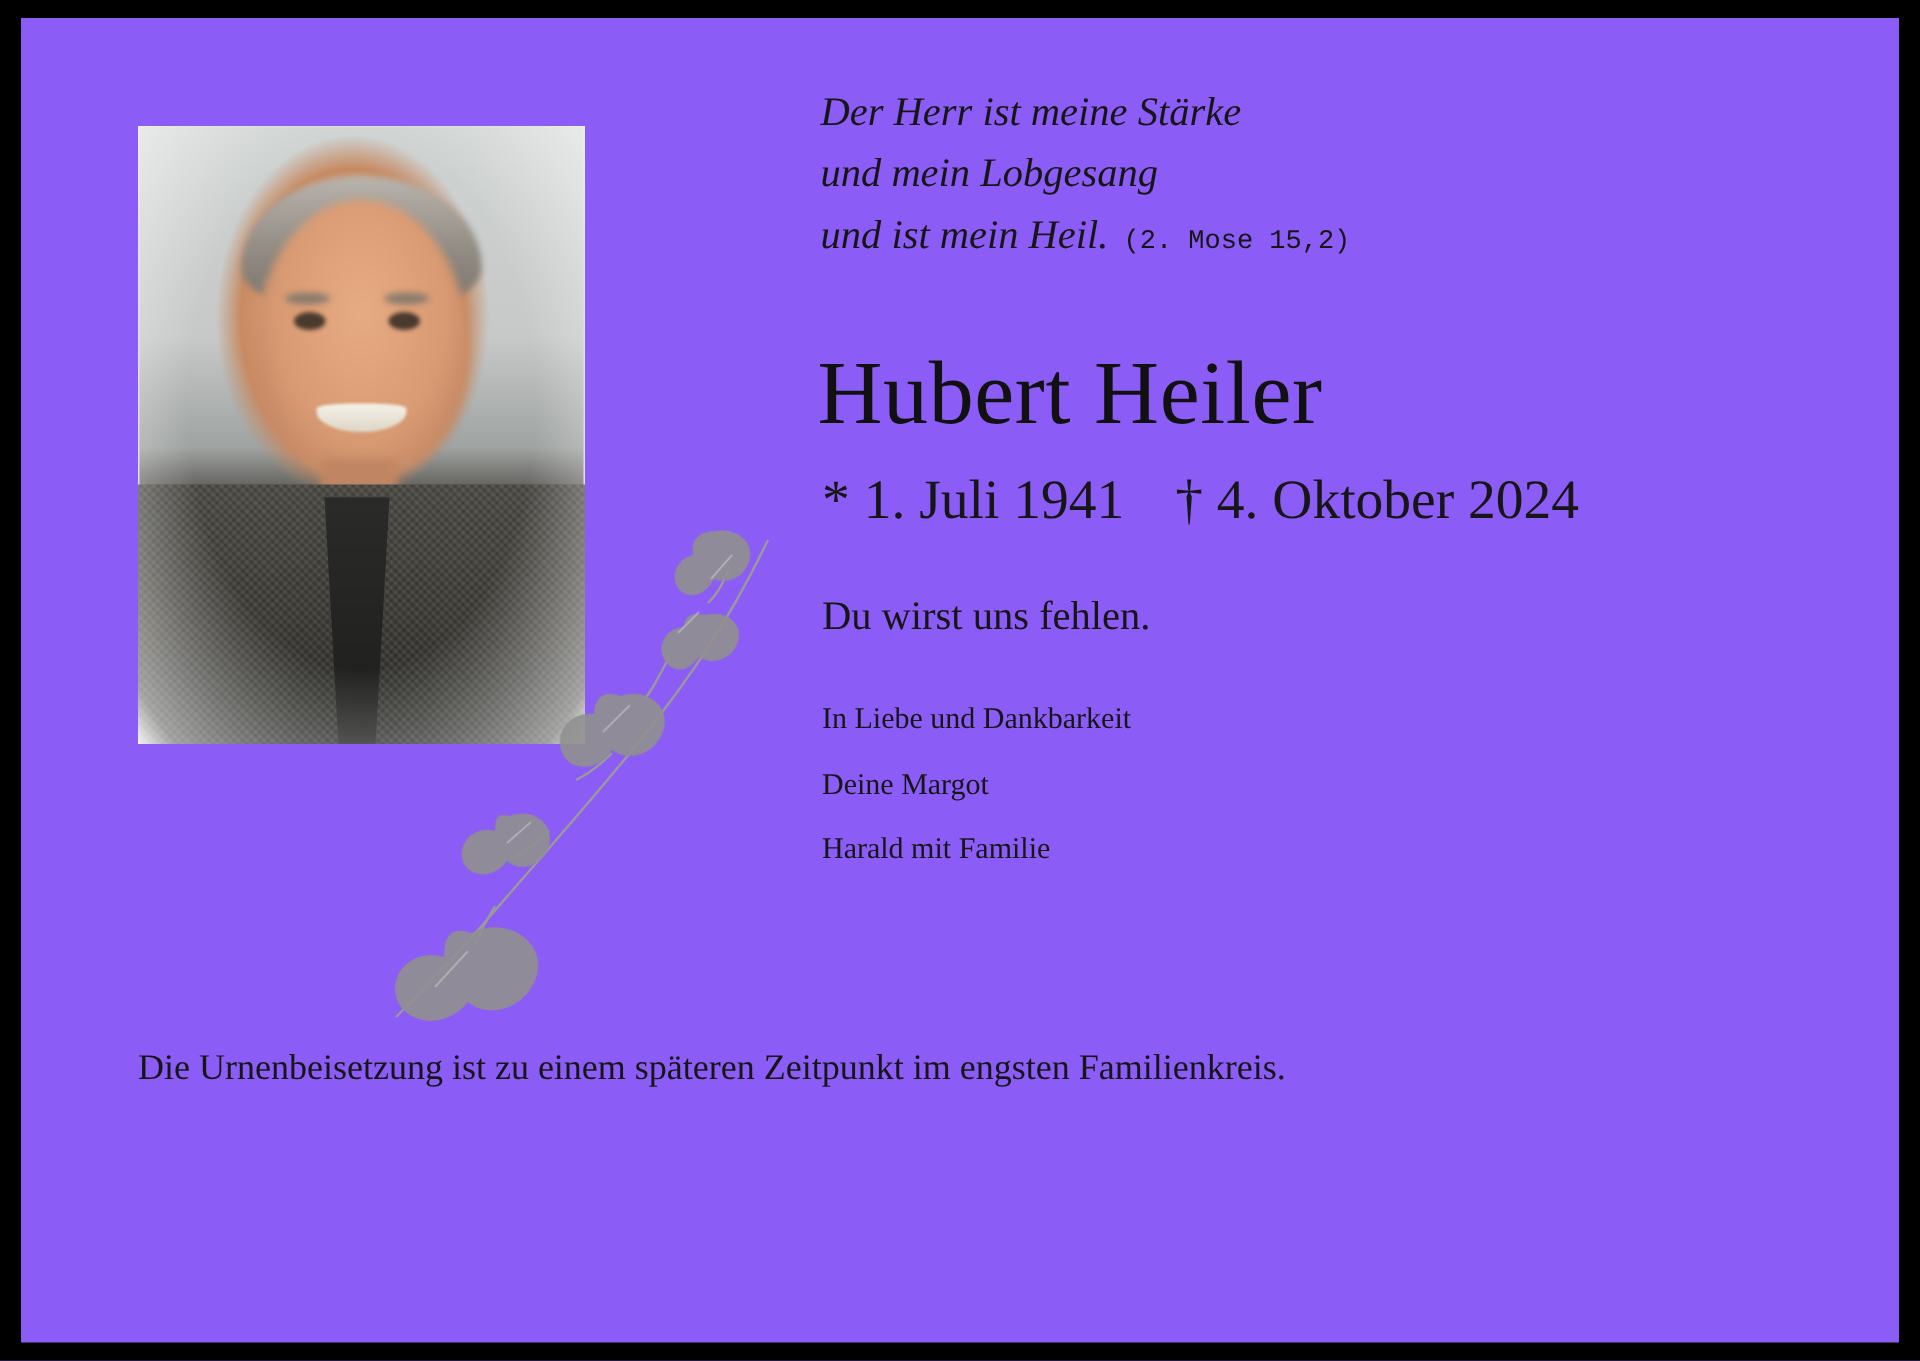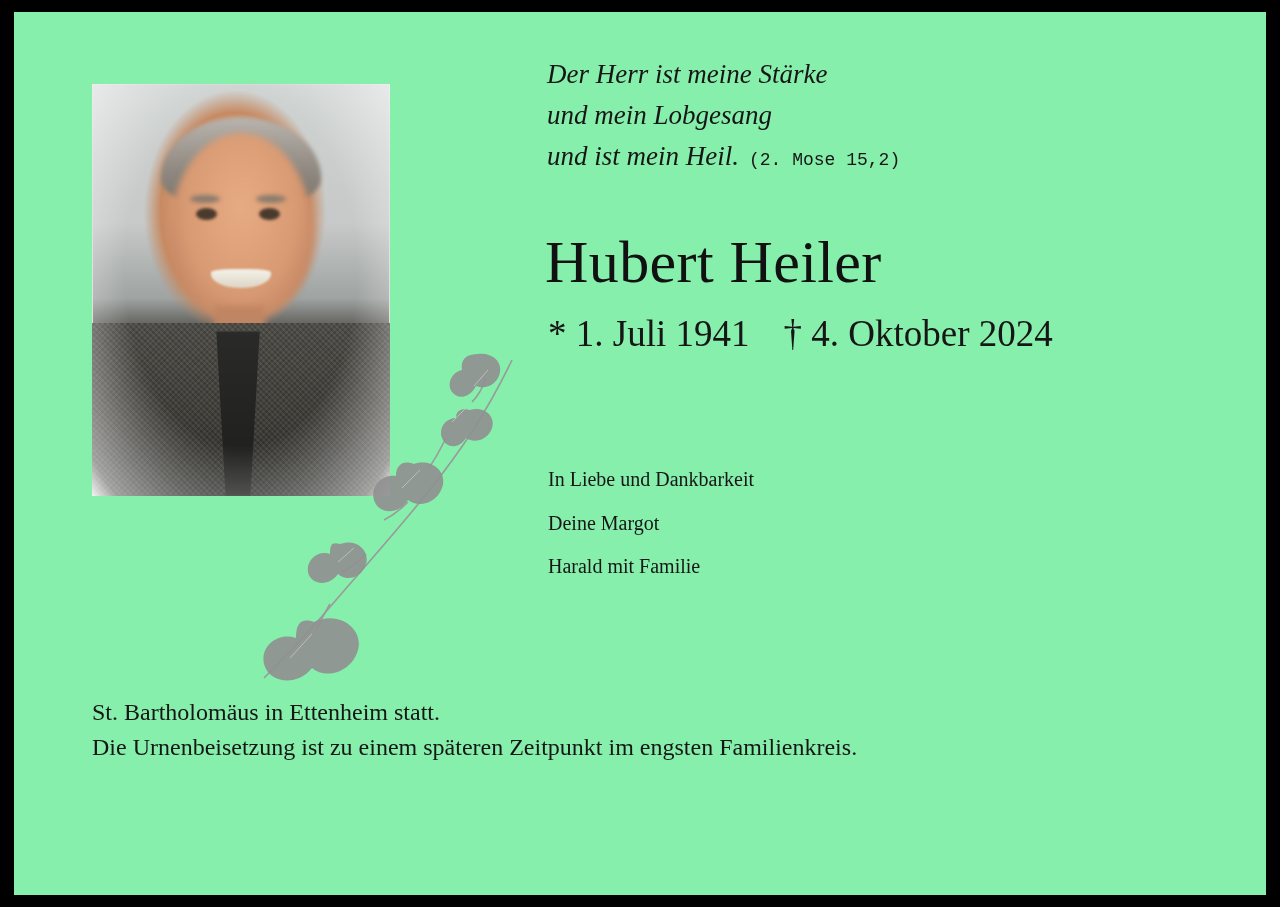--- a/index.html
+++ b/index.html
@@ -13,21 +13,21 @@
     font-family: "Liberation Serif", serif;
     color: #1a1a1a;
     overflow: hidden;
   }
   .notice {
     position: absolute;
     left: 14px;
     top: 12px;
     width: 1252px;
     height: 883px;
-    background: #86efac;
+    background: #8b5cf6;
     overflow: hidden;
   }
 
   
   .portrait-wrap {
     position: absolute;
     left: 66px;
     top: 63px;
     width: 310px;
     height: 420px;
@@ -267,26 +267,26 @@
       <span>und ist mein Heil.</span><span class="ref">(2. Mose 15,2)</span>
     </div>
   </div>
 
   <div class="name">Hubert Heiler</div>
 
   <div class="dates">
     <span>* 1. Juli 1941</span><span class="sep"></span><span>† 4. Oktober 2024</span>
   </div>
 
+  <div class="line-miss">Du wirst uns fehlen.</div>
 
   <div class="family">
     <div>In Liebe und Dankbarkeit</div>
     <div>Deine Margot</div>
     <div>Harald mit Familie</div>
   </div>
 
   <div class="footer">
-    <p>St. Bartholomäus in Ettenheim statt.</p>
     <p>Die Urnenbeisetzung ist zu einem späteren Zeitpunkt im engsten Familienkreis.</p>
     <div class="gap"></div>
   </div>
 
 </div>
 
 </body></html>

